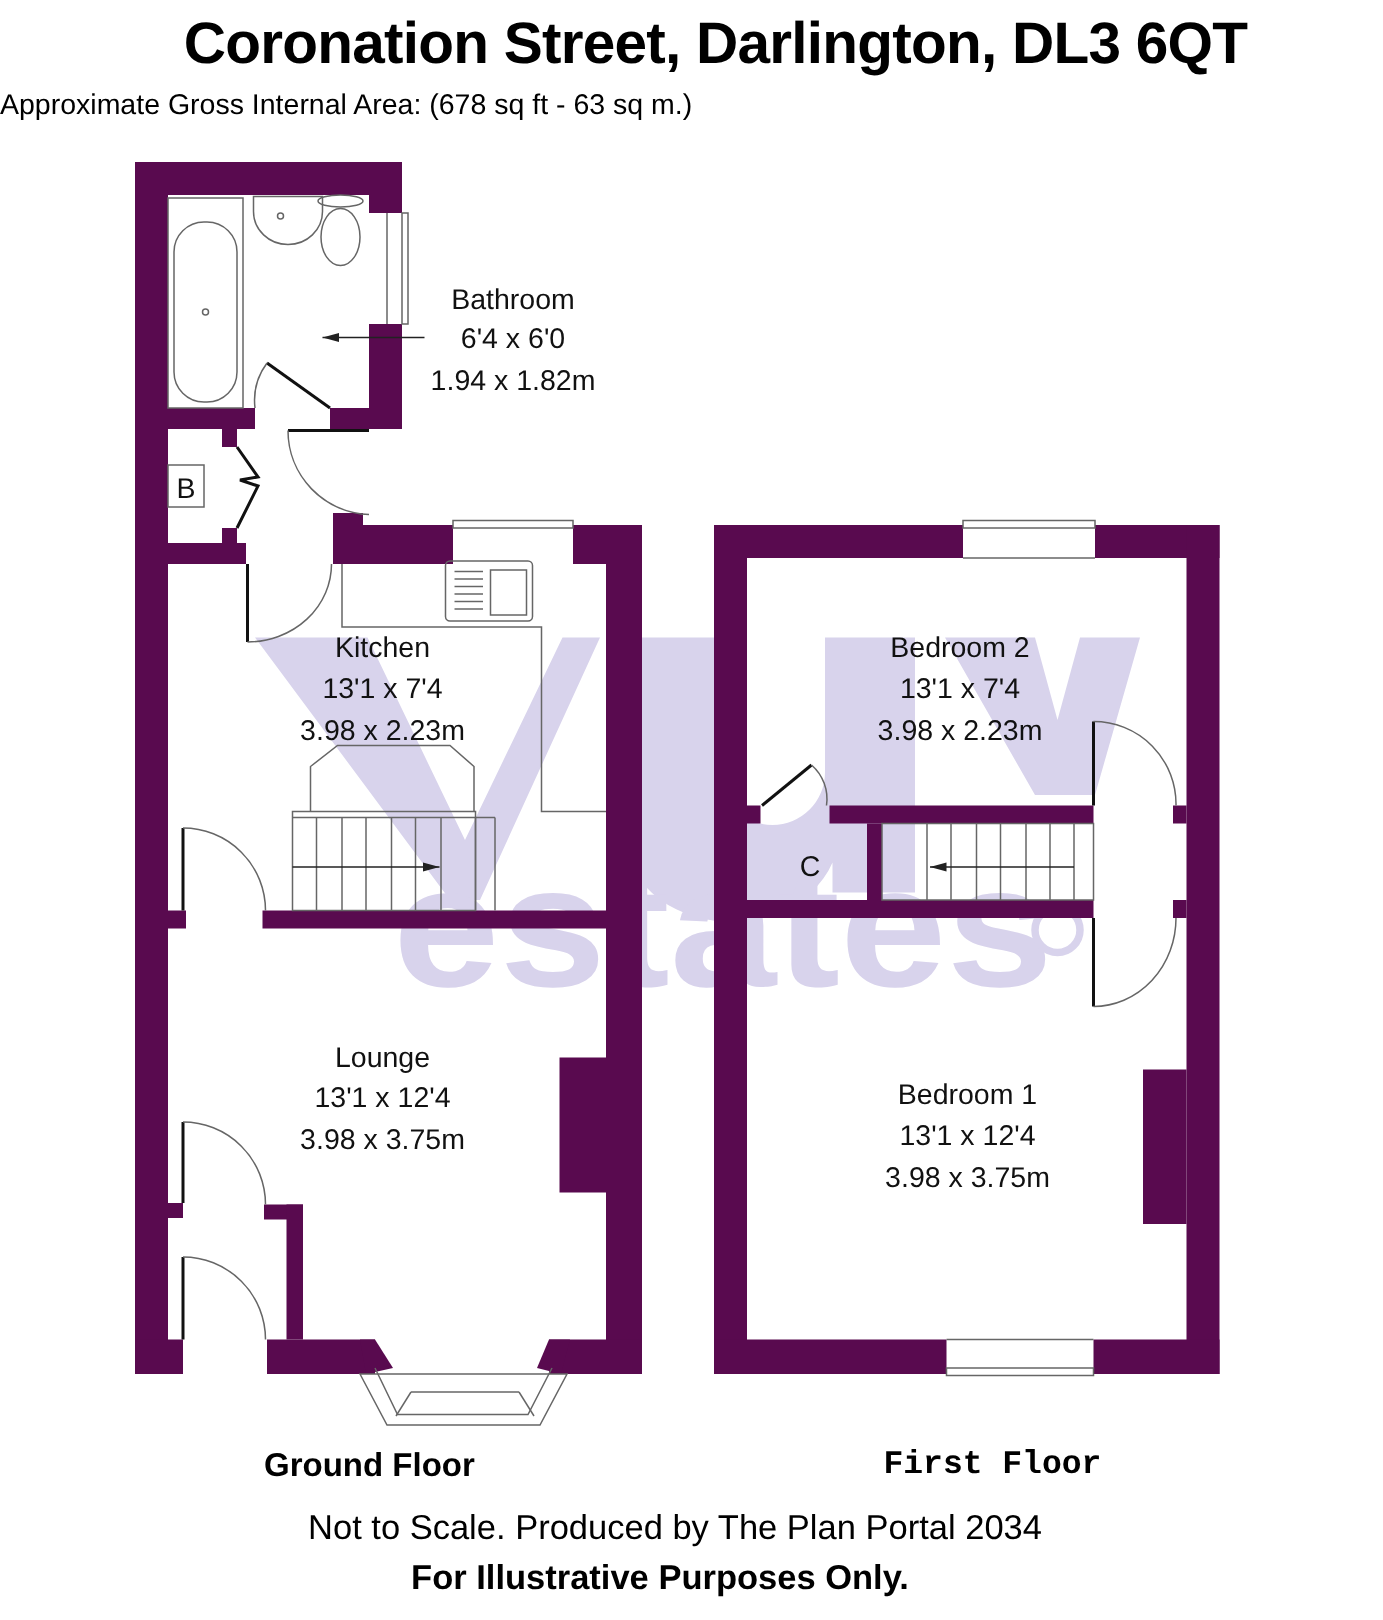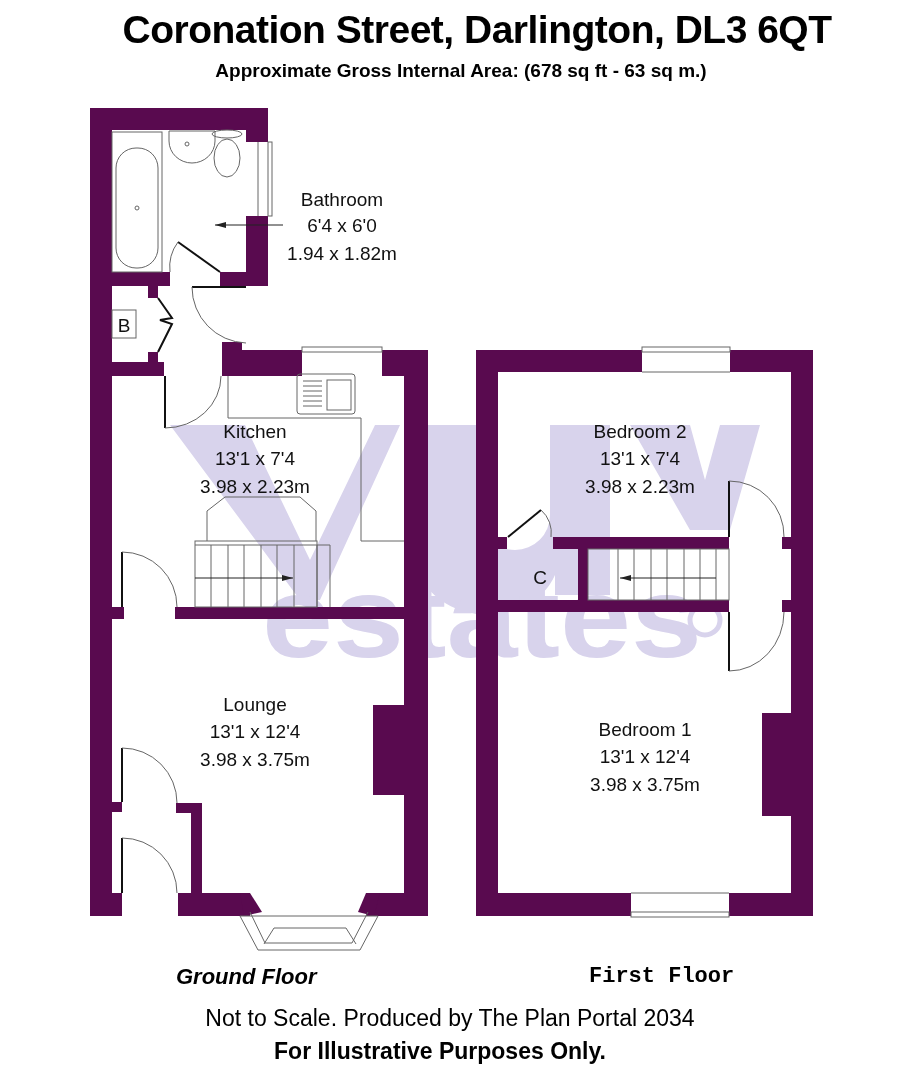--- a/index.html
+++ b/index.html
@@ -1,18 +1,18 @@
 <!DOCTYPE html>
 <html><head>
 <meta charset="utf-8">
 <style>
   html,body{margin:0;padding:0;background:#fff;}
   body{width:922px;height:1080px;position:relative;overflow:hidden;font-family:"Liberation Sans",sans-serif;color:#000;}
   .title{position:absolute;left:0;top:8px;width:922px;text-align:center;font-size:39px;font-weight:bold;letter-spacing:-0.5px;padding-left:16px;}
-  .subtitle{position:absolute;left:0;top:60px;width:922px;text-align:center;font-size:19px;font-weight:bold;}
+  .subtitle{position:absolute;left:0;top:60px;width:922px;text-align:left;font-size:19px;font-weight:normal;}
   svg.plan{position:absolute;left:0;top:0;}
   .floor-label{position:absolute;top:964px;font-size:22px;font-weight:bold;}
   .foot1{position:absolute;left:0;top:1005px;width:900px;text-align:center;font-size:23px;}
   .foot2{position:absolute;left:0;top:1038px;width:880px;text-align:center;font-size:23px;font-weight:bold;}
   .room-text{font-family:"Liberation Sans",sans-serif;font-size:19px;fill:#111;text-anchor:middle;}
   .wm{font-family:"Liberation Sans",sans-serif;font-weight:bold;fill:#d8d3ec;}
 </style>
 </head>
 <body>
 
@@ -209,16 +209,16 @@
     <text class="room-text" x="640" y="493">3.98 x 2.23m</text>
   </g>
   <g>
     <text class="room-text" x="645" y="736">Bedroom 1</text>
     <text class="room-text" x="645" y="763">13'1 x 12'4</text>
     <text class="room-text" x="645" y="791">3.98 x 3.75m</text>
   </g>
   <text class="room-text" x="540" y="584">C</text>
 </svg>
 
-<div class="floor-label" style="left:176px;font-style:italic;">Ground Floor</div>
+<div class="floor-label" style="left:176px;">Ground Floor</div>
 <div class="floor-label" style="left:589px;font-family:Liberation Mono, monospace;">First Floor</div>
 <div class="foot1">Not to Scale. Produced by The Plan Portal 2034</div>
 <div class="foot2">For Illustrative Purposes Only.</div>
 
 </body></html>

